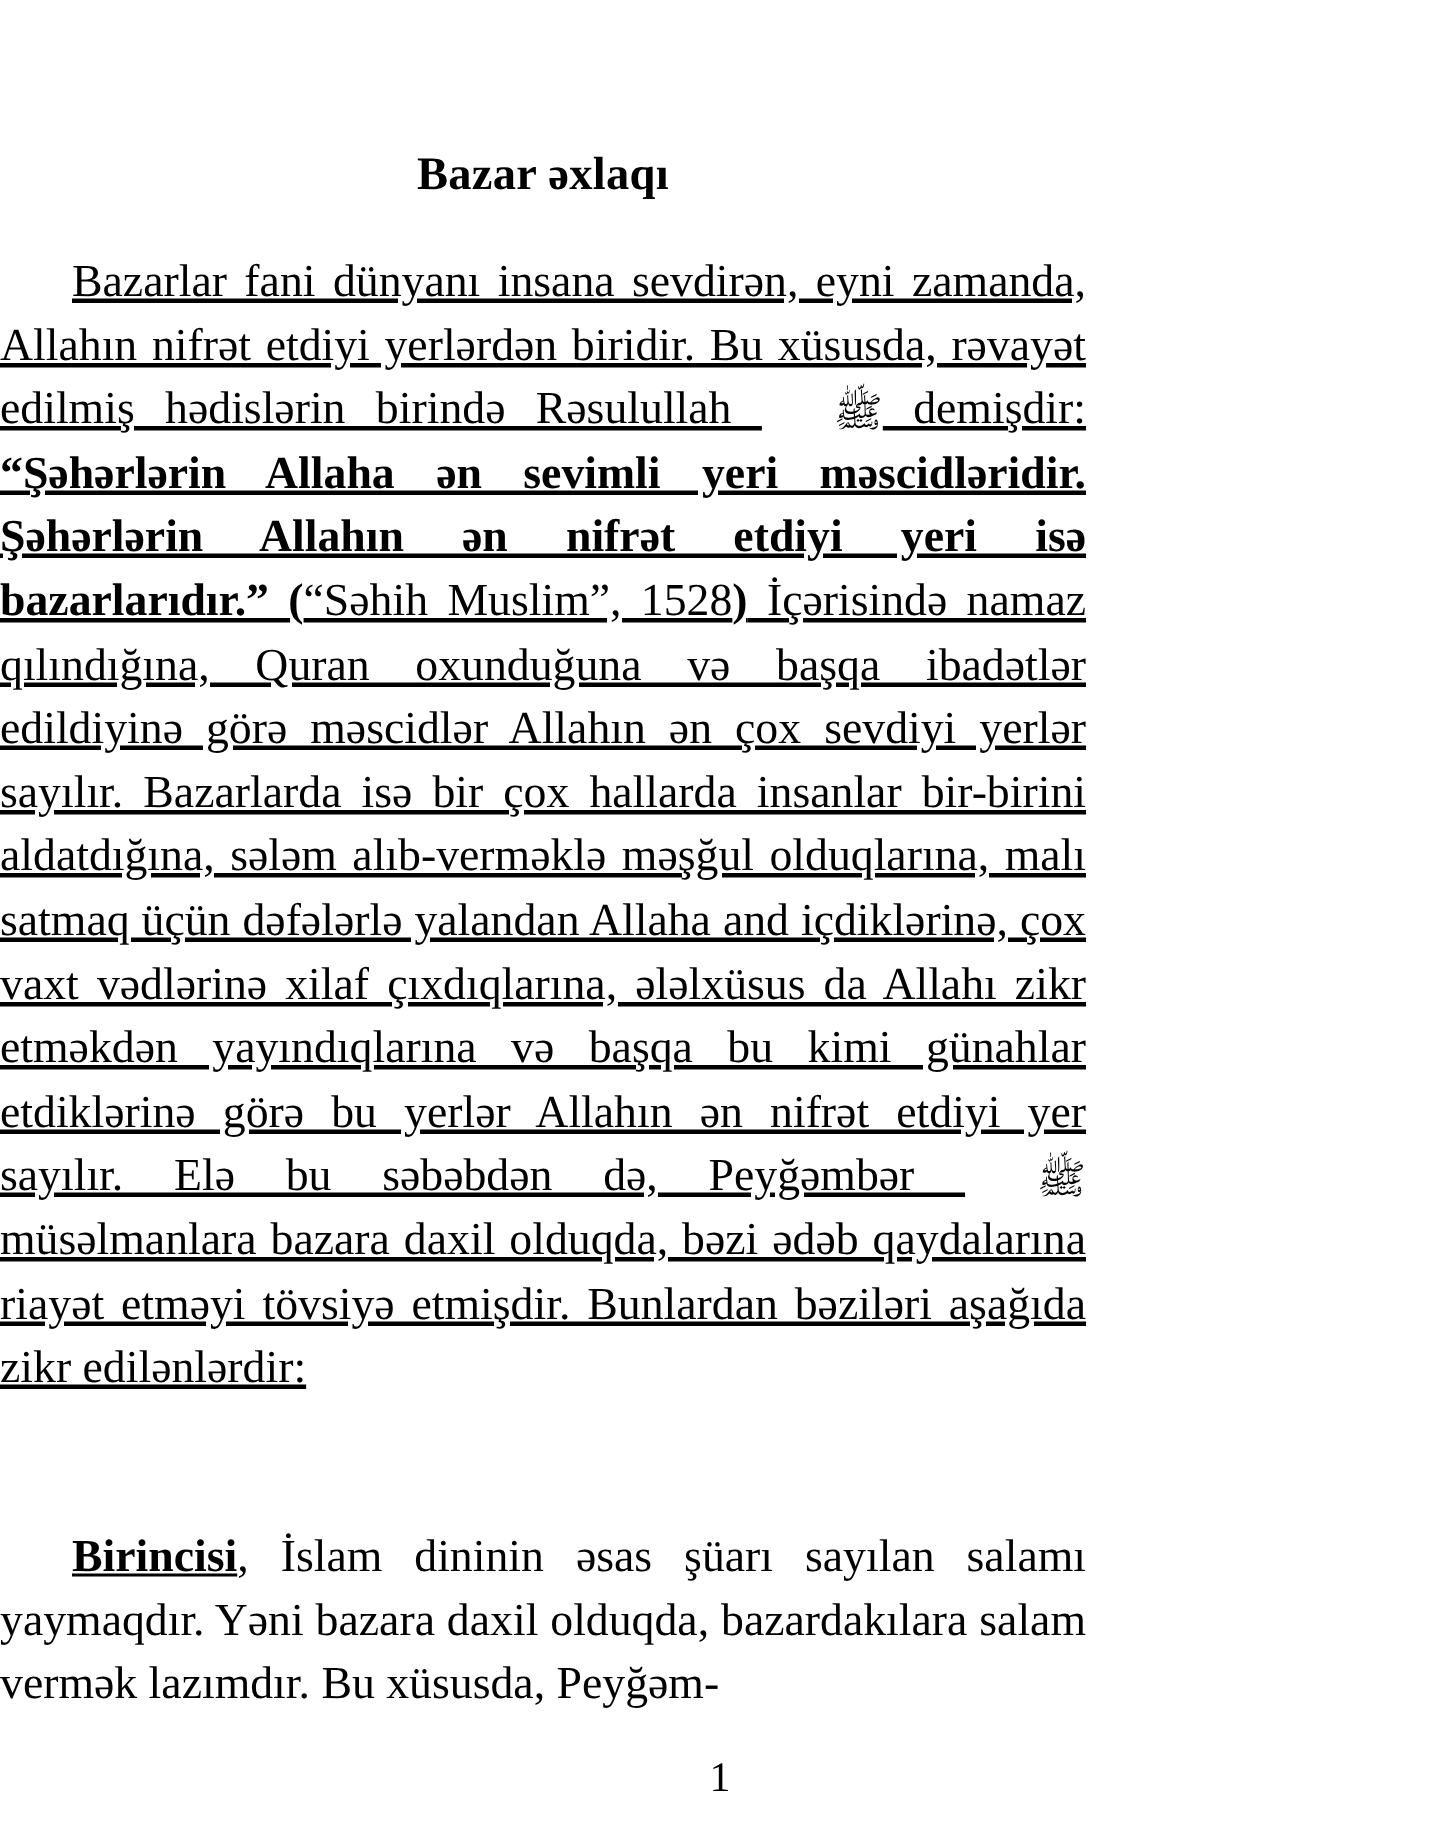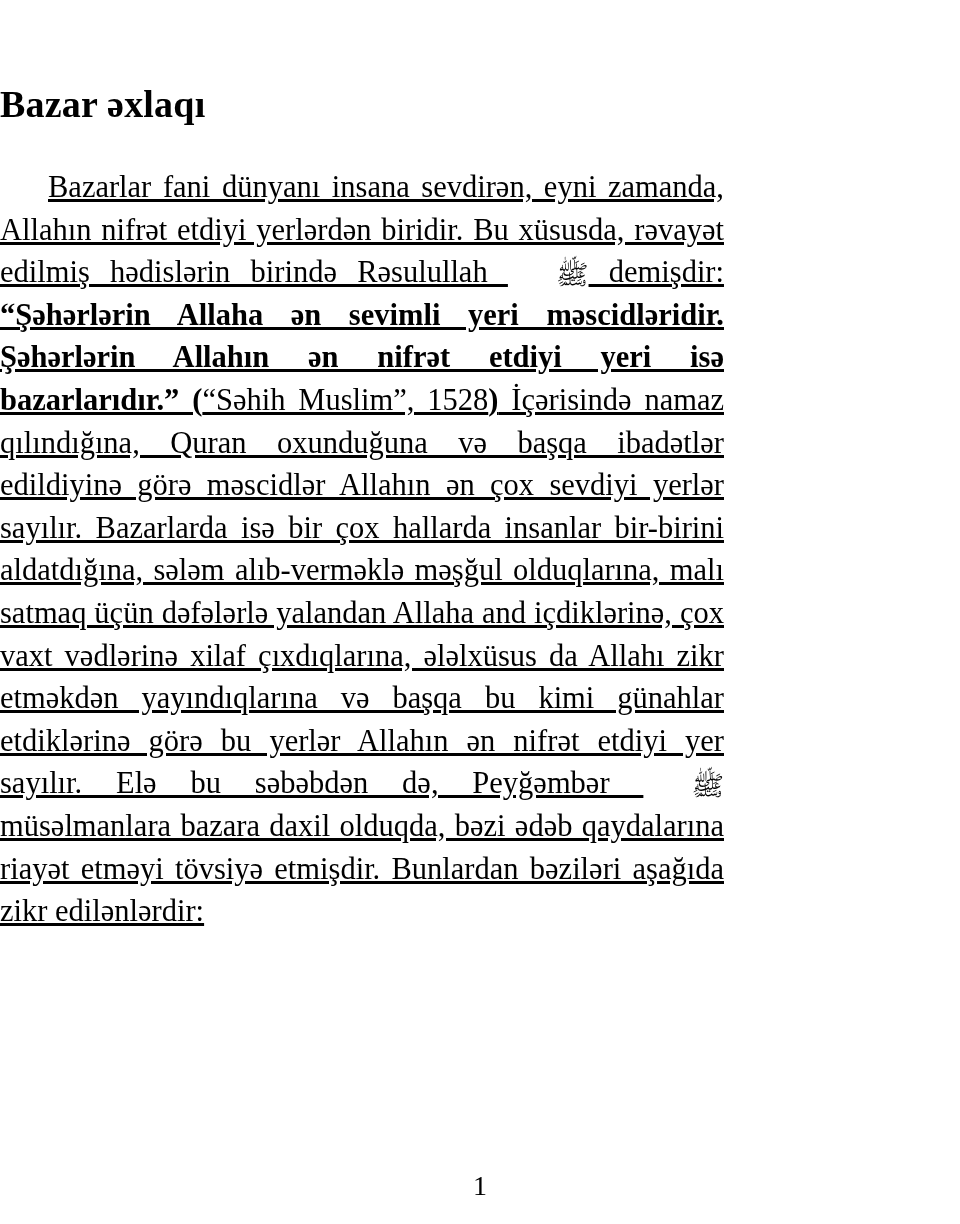--- a/index.html
+++ b/index.html
@@ -23,27 +23,28 @@
     left: 0;
     top: 0;
     width: 960px;
     height: 1224px;
     background: #ffffff;
   }
 
   .doc-title {
     margin: 0;
     padding: 0;
+    text-align: center;
     font-weight: bold;
-    font-size: 38px;
+    font-size: 31px;
     line-height: 40px;
     letter-spacing: 0.2px;
     position: absolute;
     left: 0;
-    top: 84px;
+    top: 96px;
     width: 724px;
   }
 
   .body-para {
     margin: 0;
     padding: 0;
     text-align: justify;
     text-justify: inter-word;
     font-size: 30.5px;
     line-height: 42.6px;
@@ -99,16 +100,17 @@
 </style>
 </head>
 <body>
 
 <div class="page">
 
   <h1 class="doc-title">Bazar əxlaqı</h1>
 
   <p class="body-para" id="para-1"><span>Bazarlar fani dünyanı insana sevdirən, eyni zamanda, Allahın nifrət etdiyi yerlərdən biridir. Bu xüsusda, rəvayət edilmiş hədislərin birində Rəsulullah </span><span class="sallallahu">ﷺ</span><span> demişdir: </span><span class="bold">“Şəhərlərin Allaha ən sevimli yeri məscidləridir. Şəhərlərin Allahın ən nifrət etdiyi yeri isə bazarlarıdır.” (</span><span>“Səhih Muslim”, 1528</span><span class="bold">)</span><span> İçərisində namaz qılındığına, Quran oxunduğuna və başqa ibadətlər edildiyinə görə məscidlər Allahın ən çox sevdiyi yerlər sayılır. Bazarlarda isə bir çox hallarda insanlar bir-birini aldatdığına, sələm alıb-verməklə məşğul olduqlarına, malı satmaq üçün dəfələrlə yalandan Allaha and içdiklərinə, çox vaxt vədlərinə xilaf çıxdıqlarına, ələlxüsus da Allahı zikr etməkdən yayındıqlarına və başqa bu kimi günahlar etdiklərinə görə bu yerlər Allahın ən nifrət etdiyi yer sayılır. Elə bu səbəbdən də, Peyğəmbər </span><span class="sallallahu">ﷺ</span><span> müsəlmanlara bazara daxil olduqda, bəzi ədəb qaydalarına riayət etməyi tövsiyə etmişdir. Bunlardan bəziləri aşağıda zikr edilənlərdir:</span></p>
 
+  <p class="body-para" id="para-2"><span class="bold-underline">Birincisi</span><span>, İslam dininin əsas şüarı sayılan salamı yaymaqdır. Yəni bazara daxil olduqda, bazardakılara salam vermək lazımdır. Bu xüsusda, Peyğəm-</span></p>
 
   <div class="page-number">1</div>
 
 </div>
 
 </body></html>

